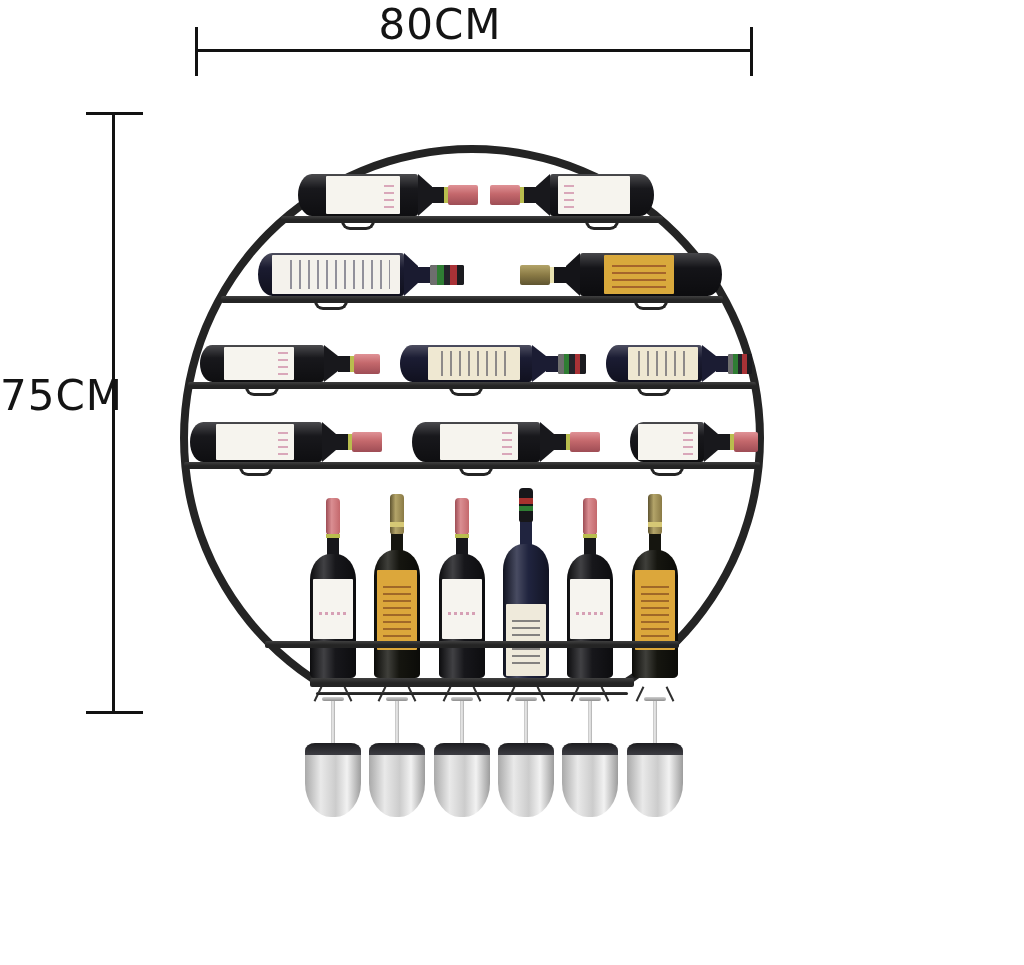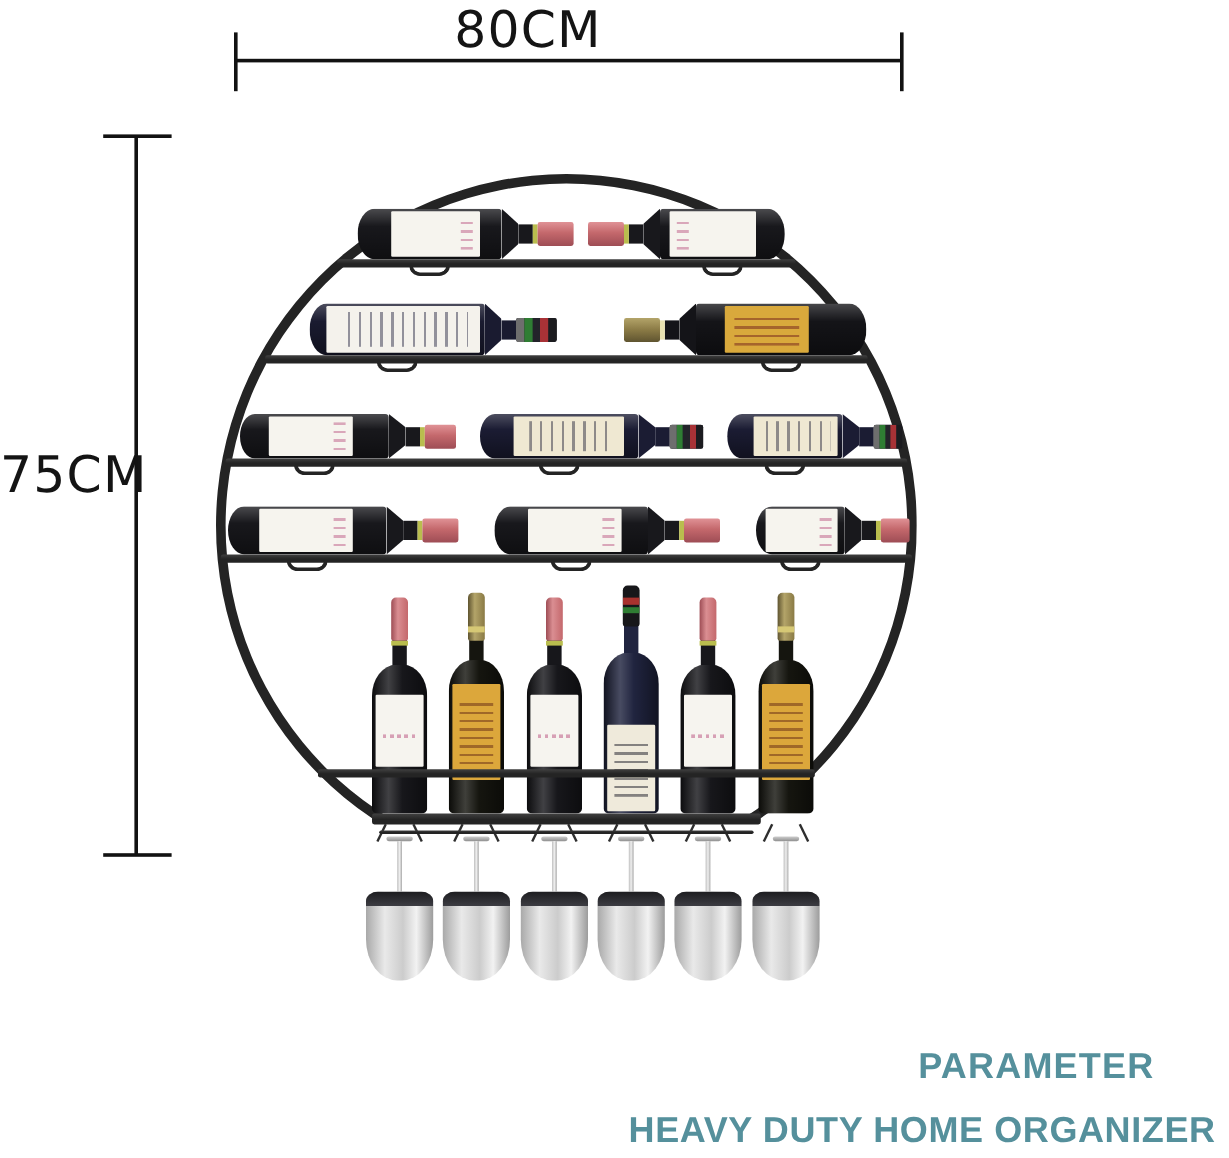--- a/index.html
+++ b/index.html
@@ -300,15 +300,13 @@
         <div style="left: 12px; top: 2px; width: 2px; height: 16px; background: rgb(46, 46, 46); transform: rotate(26deg);"></div>
         <div style="right: 12px; top: 2px; width: 2px; height: 16px; background: rgb(46, 46, 46); transform: rotate(-26deg);"></div>
         <div style="left: 17px; top: 13px; width: 22px; height: 4px; border-radius: 2px; background: linear-gradient(rgb(207, 207, 207), rgb(143, 143, 143));"></div>
         <div style="left: 26px; top: 17px; width: 4px; height: 42px; background: linear-gradient(90deg, rgb(191, 191, 191), rgb(239, 239, 239), rgb(169, 169, 169));"></div>
         <div style="left: 0px; top: 59px; width: 56px; height: 74px; overflow: hidden; border-radius: 10px 10px 26px 26px / 8px 8px 34px 34px; background: linear-gradient(90deg, rgb(169, 169, 169), rgb(233, 233, 233) 28%, rgb(204, 204, 204) 55%, rgb(242, 242, 242) 75%, rgb(156, 156, 156));">
           <div style="left: 0px; right: 0px; top: 0px; height: 12px; background: linear-gradient(rgb(29, 29, 32), rgb(60, 60, 66));"></div>
         </div>
       </div>
     </div>
 
-  <div class="cap1" style="color: rgb(85, 144, 156);">PARAMETER</div>
-  <div class="cap2" style="color: rgb(85, 144, 156);">HEAVY DUTY HOME ORGANIZER</div>
 </div>
 
 </body></html>

